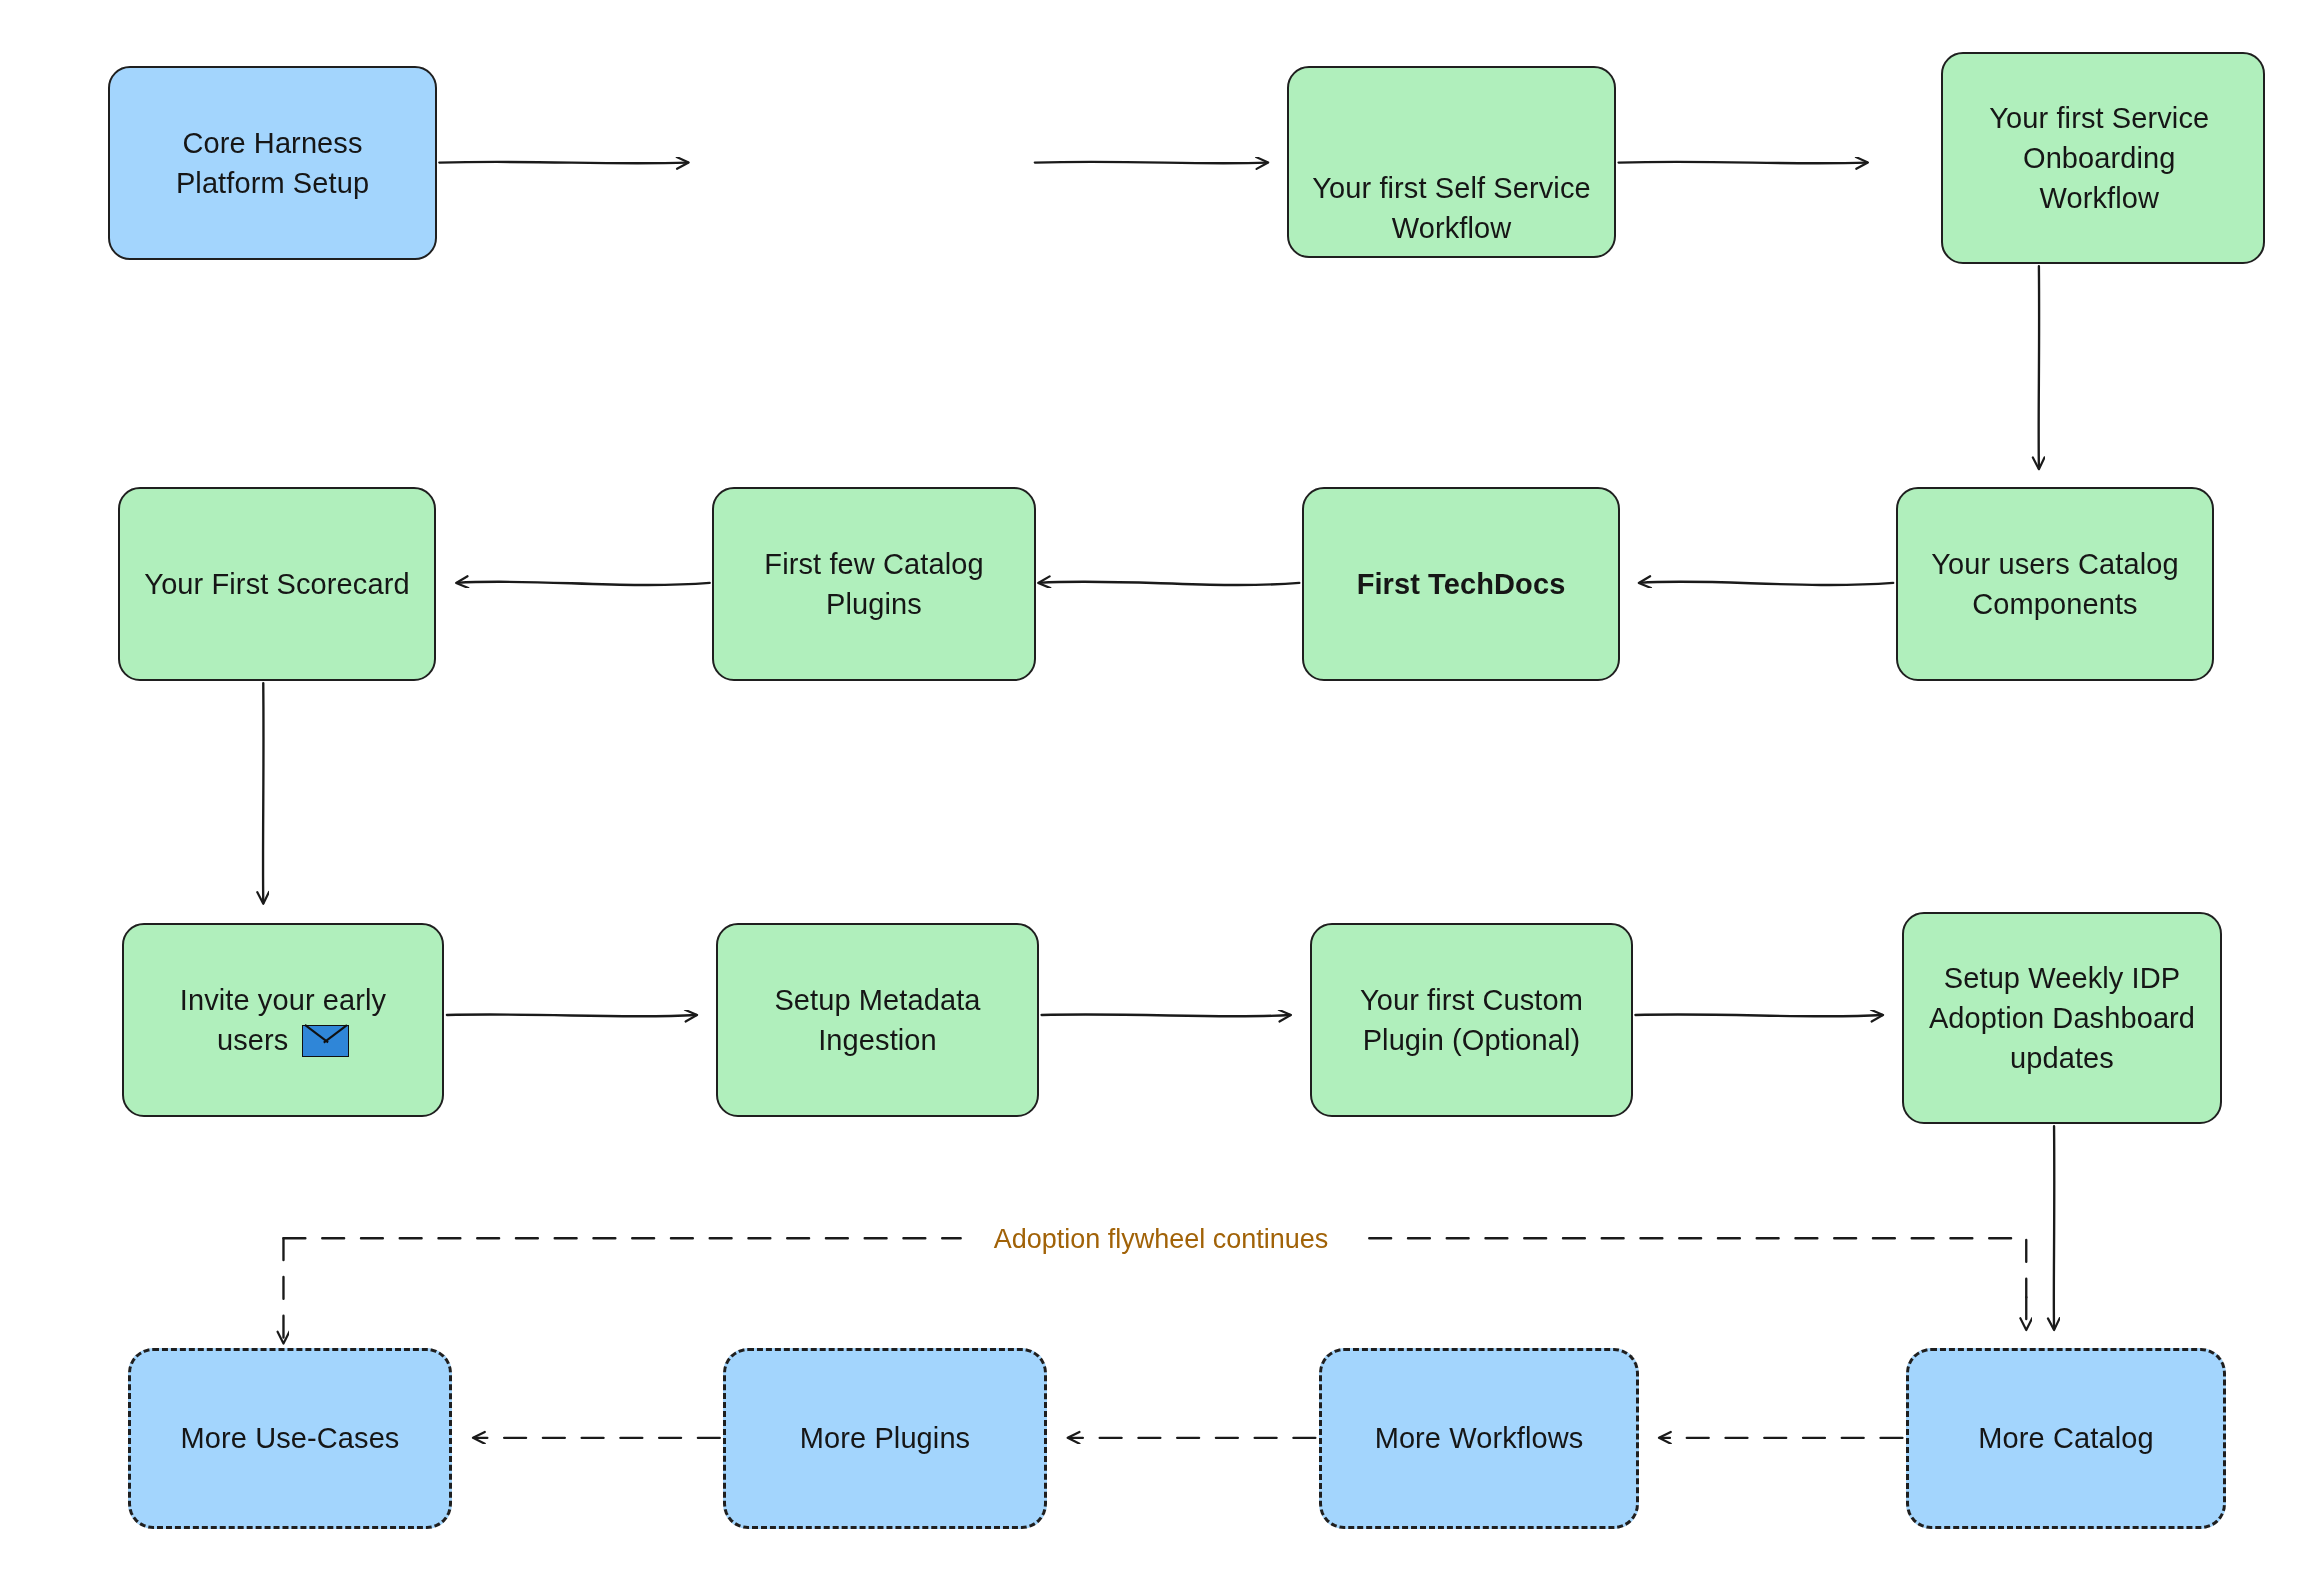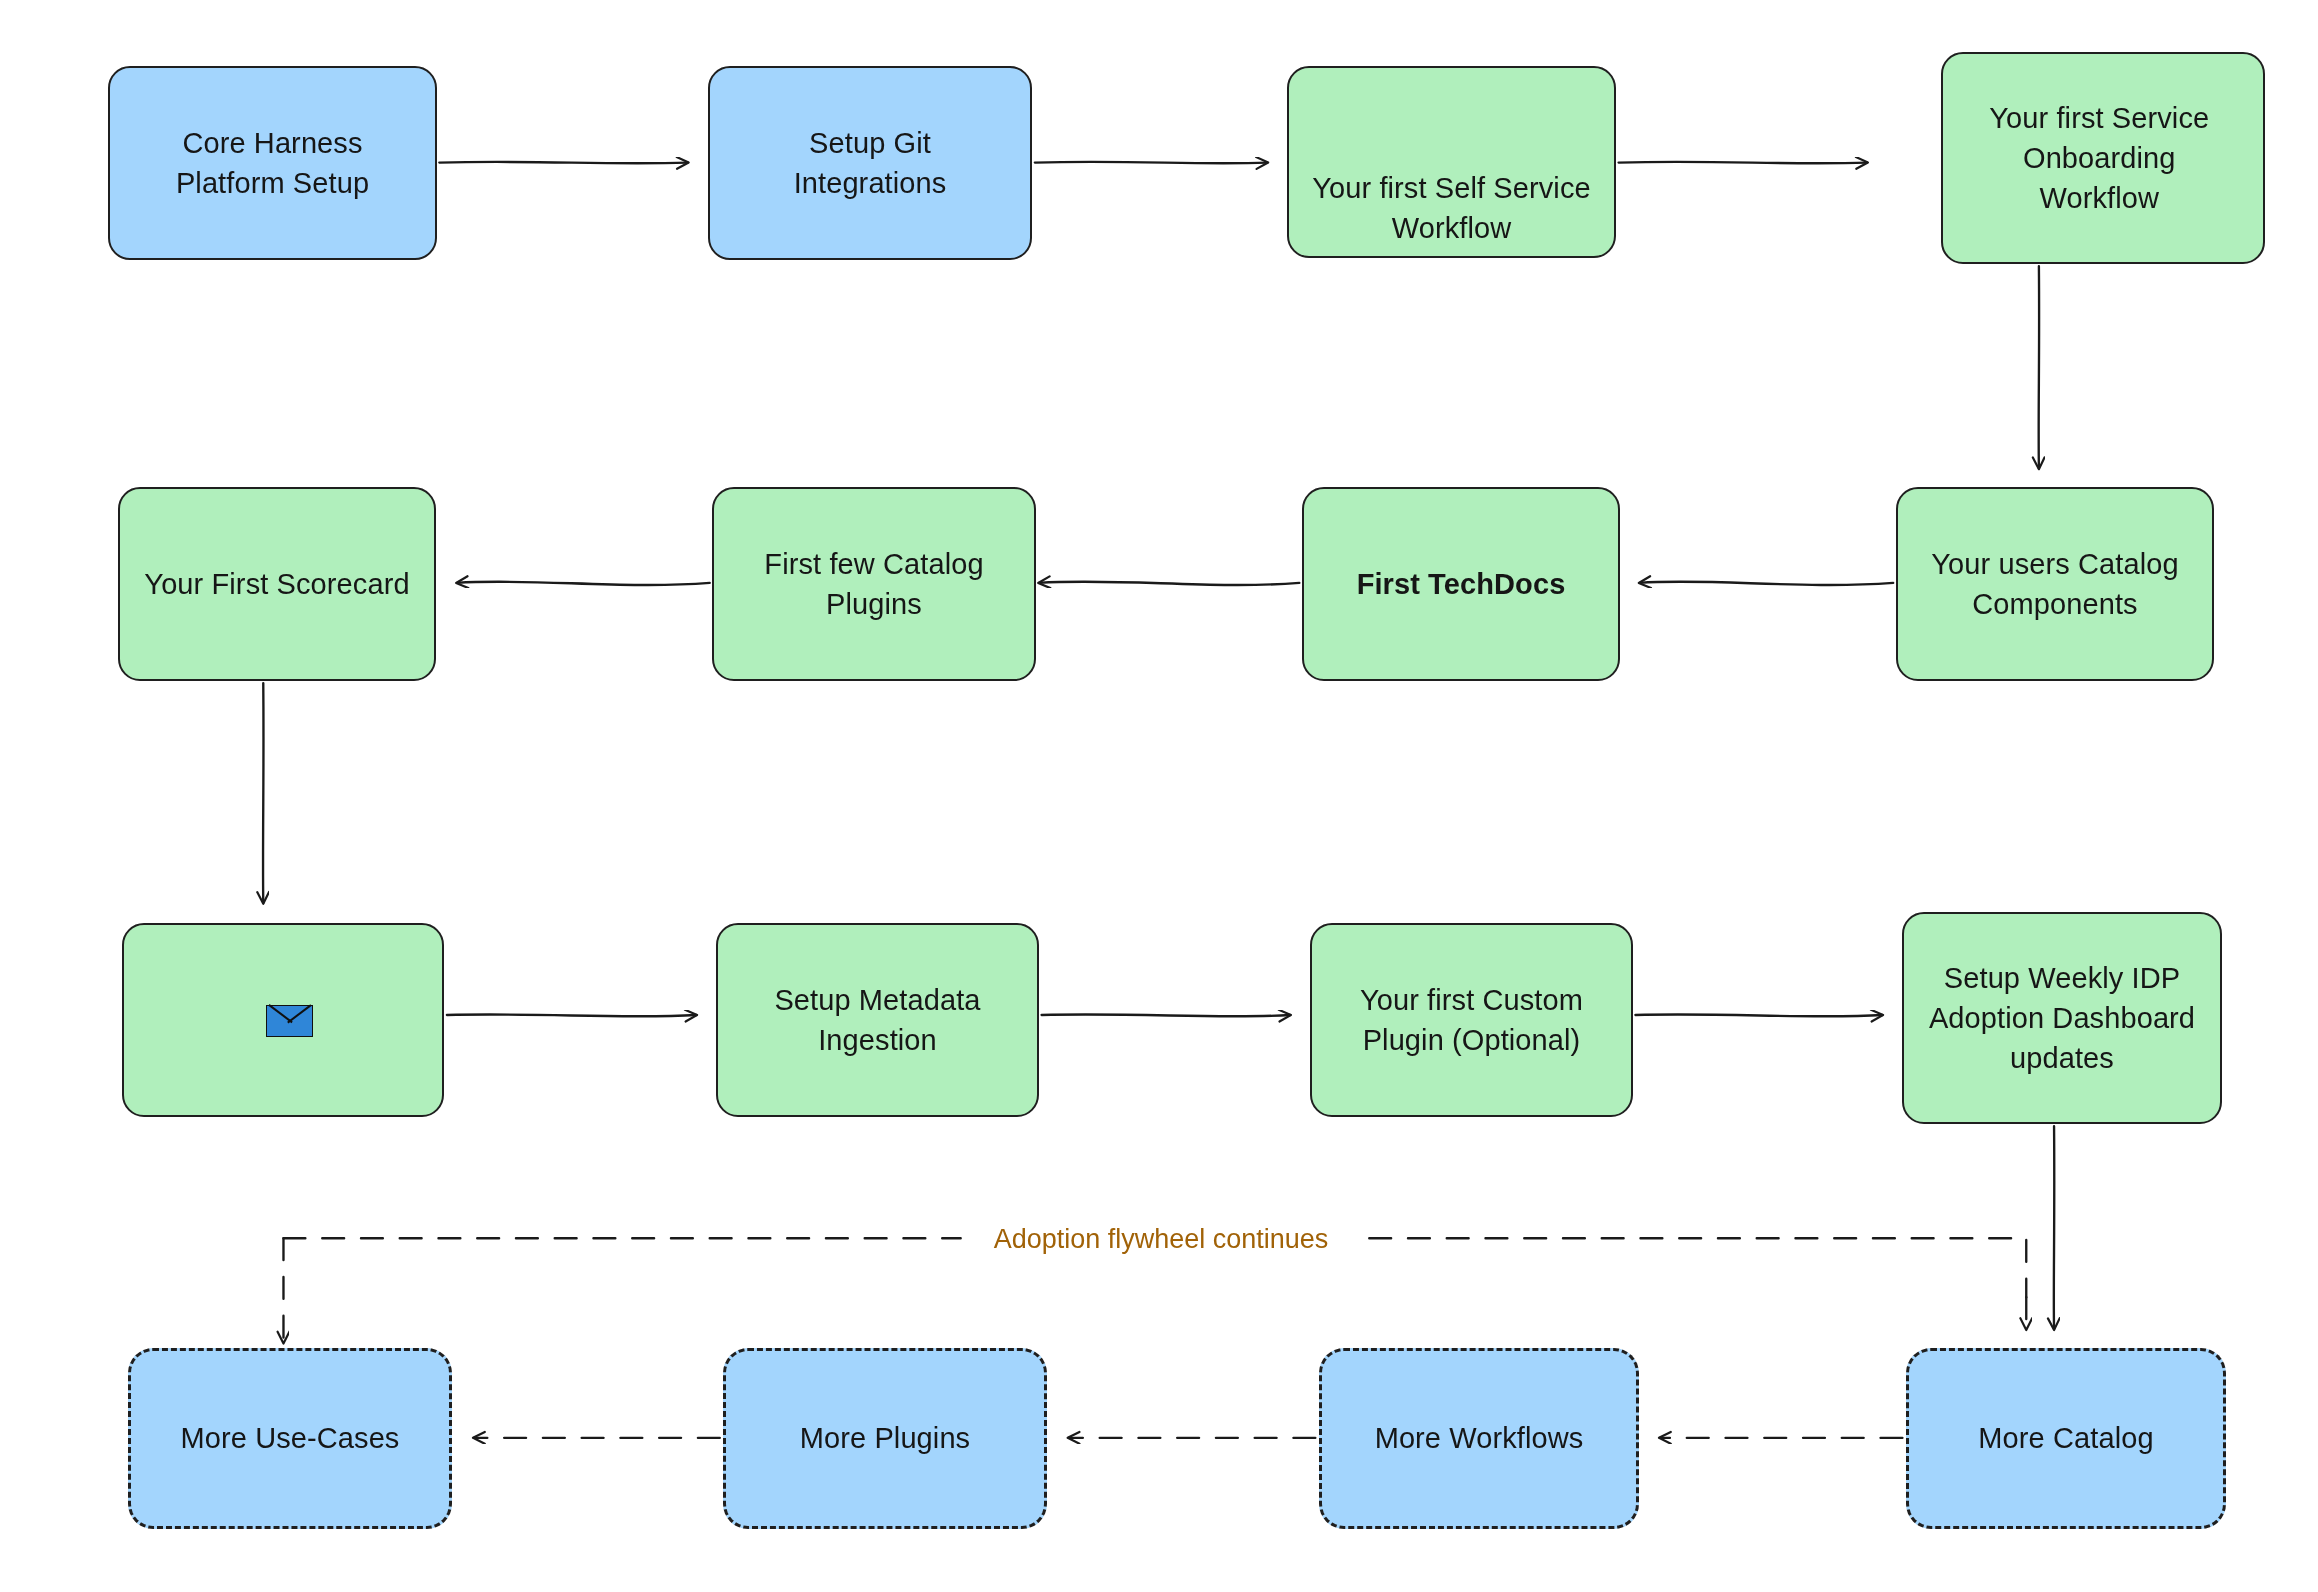--- a/index.html
+++ b/index.html
@@ -132,24 +132,20 @@
       <path d="M336,1470 L1140,1470 M1625,1470 L2405,1470 L2405,1540" stroke-dasharray="26 20"></path>
       <path d="M2405,1540 L2405,1578" stroke-dasharray="26 20" marker-end="url(#ahd)"></path>
     </g>
   </svg>
 
   <div class="node blue" style="left:108px;top:66px;width:329px;height:194px;">
     <span class="node-label">Core Harness
 Platform Setup</span>
   </div>
 
-  <div class="node blue" style="left:708px;top:66px;width:324px;height:194px;">
-    <span class="node-label">Setup Git
-Integrations</span>
-  </div>
 
   <div class="node green" style="left:1287px;top:66px;width:329px;height:192px;align-items:flex-end;">
     <span class="node-label">Your first Self Service
 Workflow</span>
   </div>
 
   <div class="node green" style="left:1941px;top:52px;width:324px;height:212px;padding-left:6px;">
     <span class="node-label">Your first Service
 Onboarding
 Workflow</span>
@@ -168,21 +164,22 @@
     <span class="node-label">First few Catalog
 Plugins</span>
   </div>
 
   <div class="node green" style="left:118px;top:487px;width:318px;height:194px;">
     <span class="node-label">Your First Scorecard</span>
   </div>
 
   <div class="node green" style="left:122px;top:923px;width:322px;height:194px;">
     <span>
-      <span class="env"><span class="body"></span><span class="flapA"></span><span class="flapB"></span></span>
+      <span class="node-label" style="display:inline;">Invite your early
+users</span><span class="env"><span class="body"></span><span class="flapA"></span><span class="flapB"></span></span>
     </span>
   </div>
 
   <div class="node green" style="left:716px;top:923px;width:323px;height:194px;">
     <span class="node-label">Setup Metadata
 Ingestion</span>
   </div>
 
   <div class="node green" style="left:1310px;top:923px;width:323px;height:194px;">
     <span class="node-label">Your first Custom

